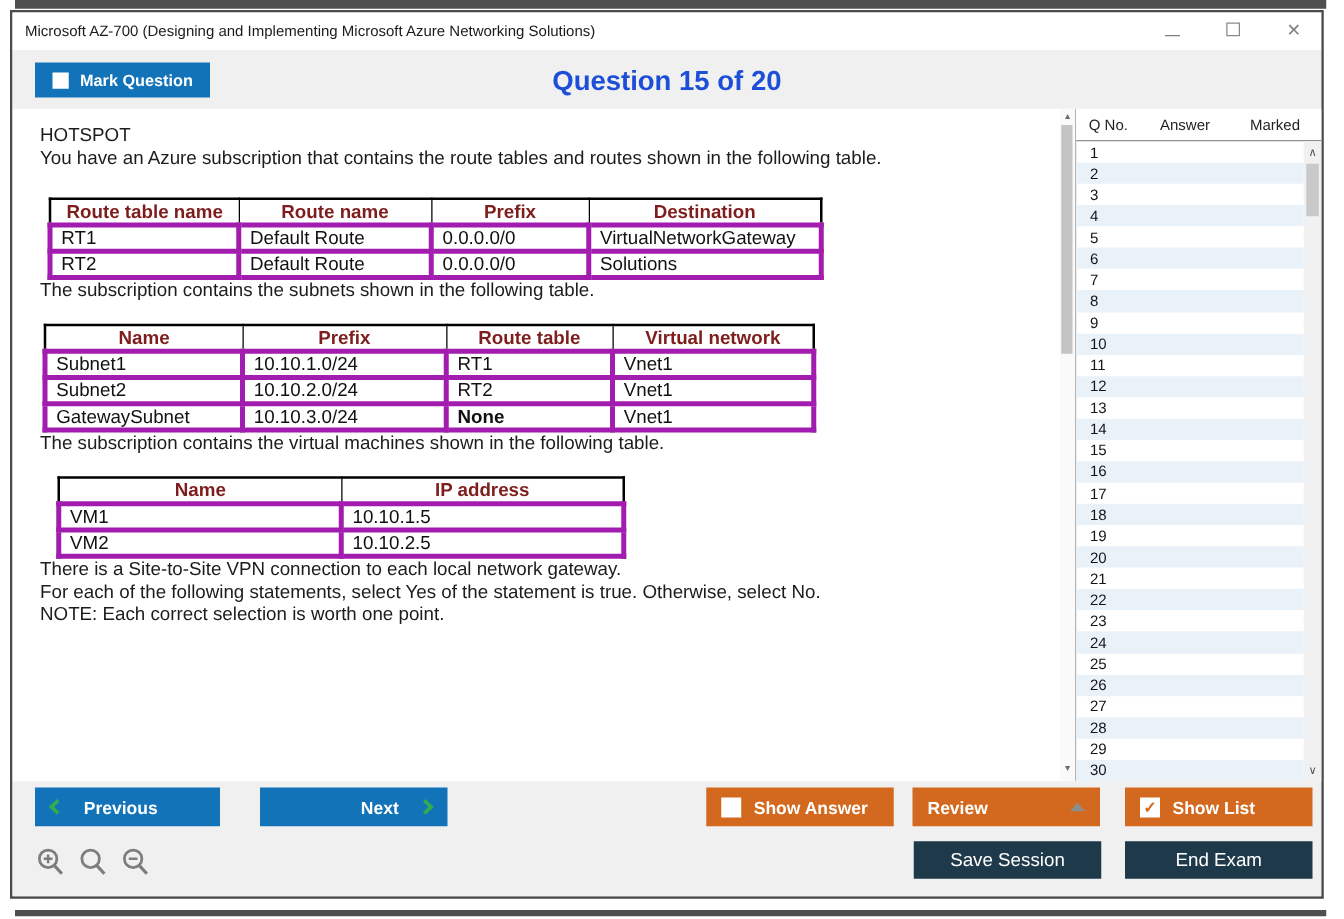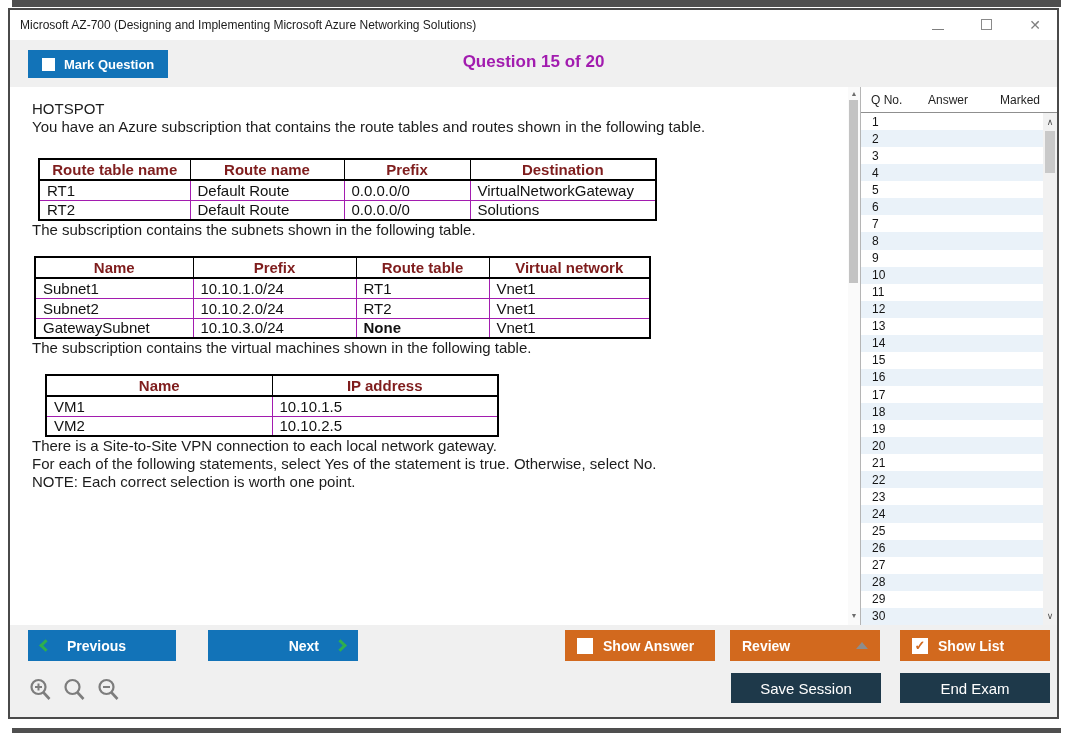--- a/index.html
+++ b/index.html
@@ -25,41 +25,41 @@
   .maximize-box { width:11px; height:11px; border:1px solid #8a8a8a; display:inline-block; }
   .close-glyph { font-size:14px; color:#7f7f7f; line-height:1; }
 
   
   .headerbar { flex:0 0 47px; background:#f0f0f0; position:relative; }
   .mark-btn {
     position:absolute; left:18px; top:10px; height:28px; background:#1273b8; color:#fff;
     font-weight:700; font-size:13px; display:flex; align-items:center; gap:9px; padding:0 14px; cursor:default;
   }
   .mark-cb { width:13px; height:13px; background:#fff; flex:0 0 13px; }
-  .q-counter { position:absolute; left:0; right:0; top:12px; text-align:center; font-weight:700; font-size:17px; color:#a21caf; }
+  .q-counter { position:absolute; left:0; right:0; top:12px; text-align:center; font-weight:700; font-size:22px; color:#1d4ed8; }
 
   
   .bodyrow { flex:1; display:flex; min-height:0; }
 
   .content {
     width:838px; flex:0 0 838px; padding:13px 0 0 22px; overflow:hidden;
     font-size:15px; color:#1c1c1c; background:#fff;
   }
   .content p { margin:0; line-height:18px; }
   .p-hotspot { margin-top:0; }
   .p-intro1  { margin-top:14px; }
   .p-intro2  { margin-top:26px; }
   .p-intro3  { margin-top:20px; }
   .p-vpn     { margin-top:28px; }
   .p-instr   { margin-top:11px; }
   .p-note    { margin-top:11px; }
 
   table.qtable { border-collapse:collapse; border:2px solid #000; }
   table.qtable th { border:1px solid #000; border-bottom:2px solid #000; font-weight:700; text-align:center; padding:0 6px; height:21px; font-size:15px; color:#7f1d1d; }
-  table.qtable td { border:1px solid #a21caf; padding:0 7px; height:20px; font-size:15px; color:#111; }
+  table.qtable td { border:4px solid #a21caf; padding:0 7px; height:20px; font-size:15px; color:#111; }
   table.qtable td.bold { font-weight:700; }
   .t1 { margin:22px 0 0 6px; }
   .t1 th:nth-child(1){width:151px} .t1 th:nth-child(2){width:154px} .t1 th:nth-child(3){width:126px} .t1 th:nth-child(4){width:186px}
   .t2 { margin:17px 0 0 2px; }
   .t2 th:nth-child(1){width:158px} .t2 th:nth-child(2){width:163px} .t2 th:nth-child(3){width:133px} .t2 th:nth-child(4){width:161px}
   .t3 { margin:17px 0 0 13px; }
   .t3 th { font-size:21px; height:28px; border-bottom:2px solid #000; }
   .t3 td { font-size:19px; height:28px; padding:0 11px; }
   .t3 th:nth-child(1){width:226px} .t3 th:nth-child(2){width:226px}
 

